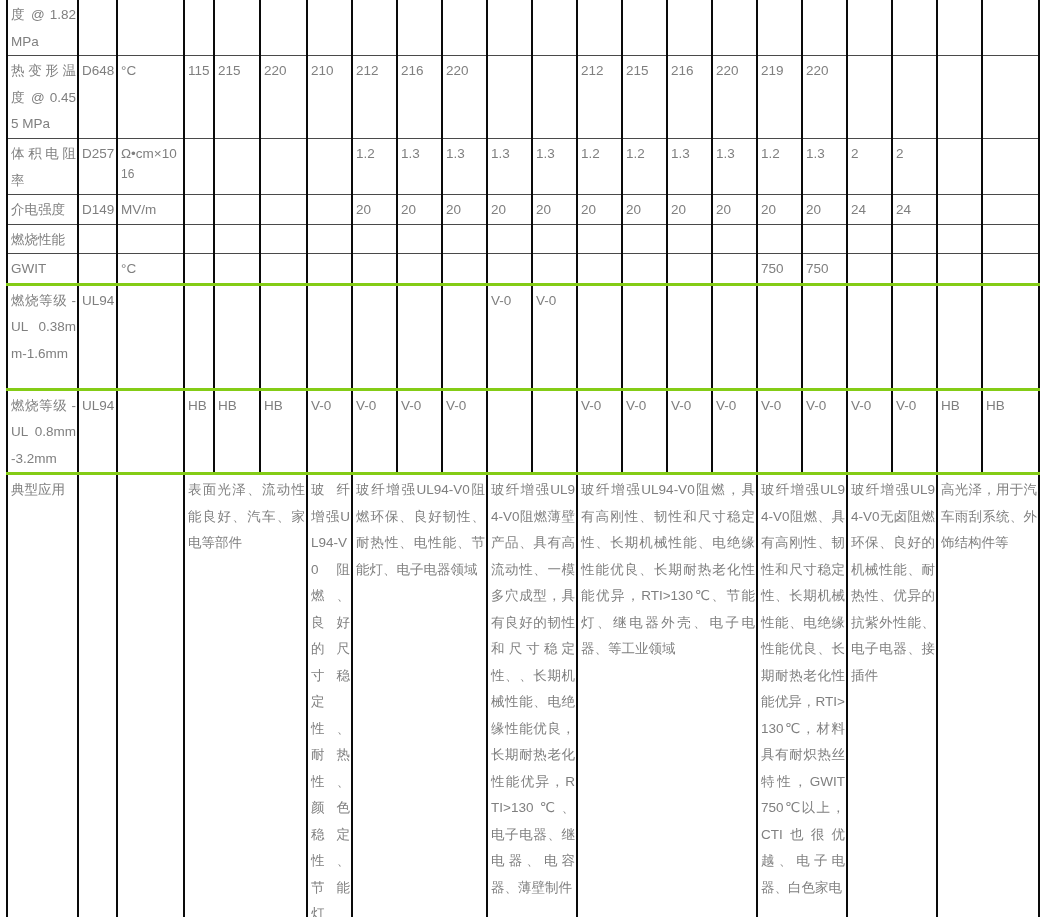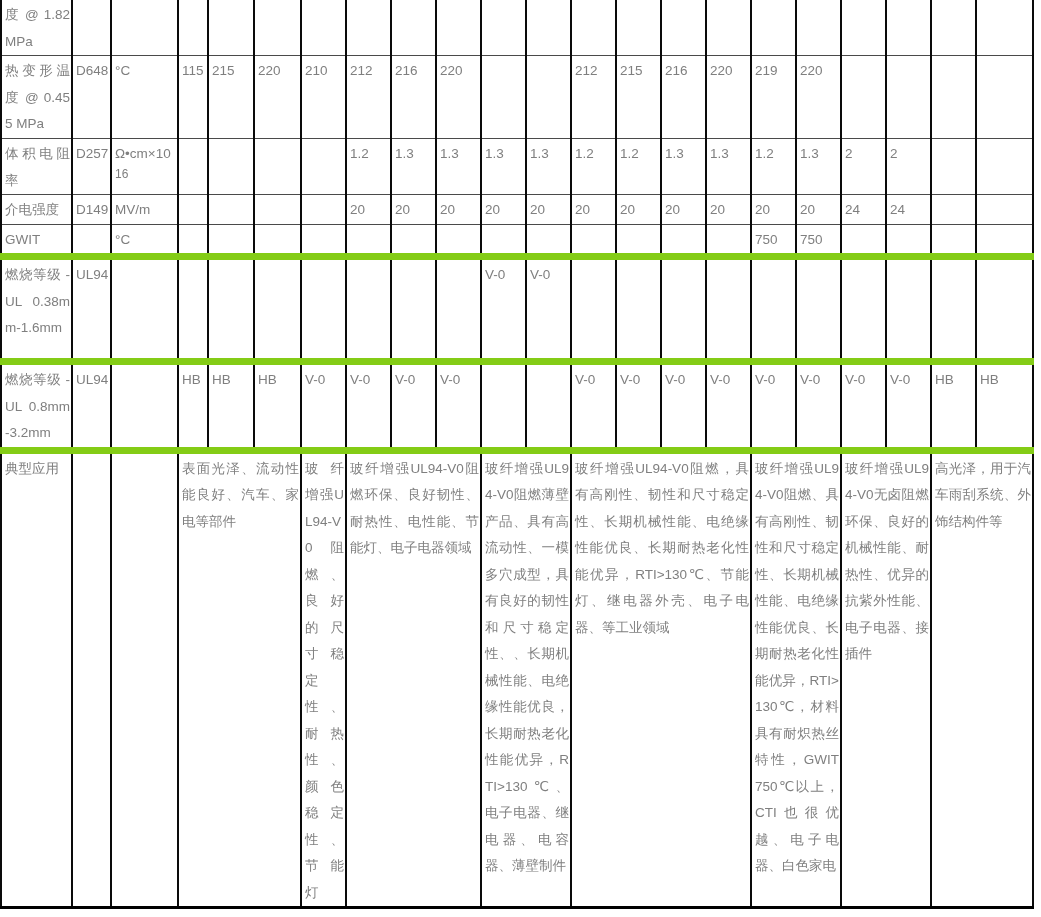--- a/index.html
+++ b/index.html
@@ -8,41 +8,42 @@
     font-family: "Liberation Sans", "DejaVu Sans", sans-serif;
     width: 1041px;
     height: 917px;
     overflow: hidden;
   }
   .screen {
     width: 1041px;
     height: 917px;
     background: #ffffff;
     overflow: hidden;
+    padding-left: 6px;
   }
   table.props {
     border-collapse: collapse;
     table-layout: fixed;
     width: 1032px;
     color: #7f7f7f;
     font-size: 13.5px;
   }
   table.props td {
     border-left: 2px solid #0a0a0a;
     border-right: 2px solid #0a0a0a;
     border-top: 1px solid #4a4a4a;
     border-bottom: 1px solid #4a4a4a;
     vertical-align: top;
     padding: 2px 1px 0 3px;
     line-height: 26.5px;
     overflow: hidden;
     word-break: break-all;
   }
   table.props tr:first-child td { border-top: none; }
-  table.props tr.thick-top td { border-top: 7px solid #84cc16; }
+  table.props tr.thick-top td { border-top: 3px solid #84cc16; }
   table.props tr:last-child td { border-bottom: 3px solid #000000; }
   td.label { text-align: justify; }
   td.para  { text-align: justify; }
   td.val   { text-align: left; white-space: normal; }
   td sup {
     font-size: 12px;
     position: relative;
     top: -1px;
     vertical-align: super;
     line-height: 0;
@@ -167,20 +168,44 @@
           <td class="val">20</td>
           <td class="val">20</td>
           <td class="val">20</td>
           <td class="val">20</td>
           <td class="val">20</td>
           <td class="val">24</td>
           <td class="val">24</td>
           <td class="val"></td>
           <td class="val"></td>
         </tr>
+        <tr style="height: 28px;">
+          <td class="label">燃烧性能</td>
+          <td class="val"></td>
+          <td class="val"></td>
+          <td class="val"></td>
+          <td class="val"></td>
+          <td class="val"></td>
+          <td class="val"></td>
+          <td class="val"></td>
+          <td class="val"></td>
+          <td class="val"></td>
+          <td class="val"></td>
+          <td class="val"></td>
+          <td class="val"></td>
+          <td class="val"></td>
+          <td class="val"></td>
+          <td class="val"></td>
+          <td class="val"></td>
+          <td class="val"></td>
+          <td class="val"></td>
+          <td class="val"></td>
+          <td class="val"></td>
+          <td class="val"></td>
+        </tr>
         <tr style="height: 26px;">
           <td class="label">GWIT</td>
           <td class="val"></td>
           <td class="val">°C</td>
           <td class="val"></td>
           <td class="val"></td>
           <td class="val"></td>
           <td class="val"></td>
           <td class="val"></td>
           <td class="val"></td>

